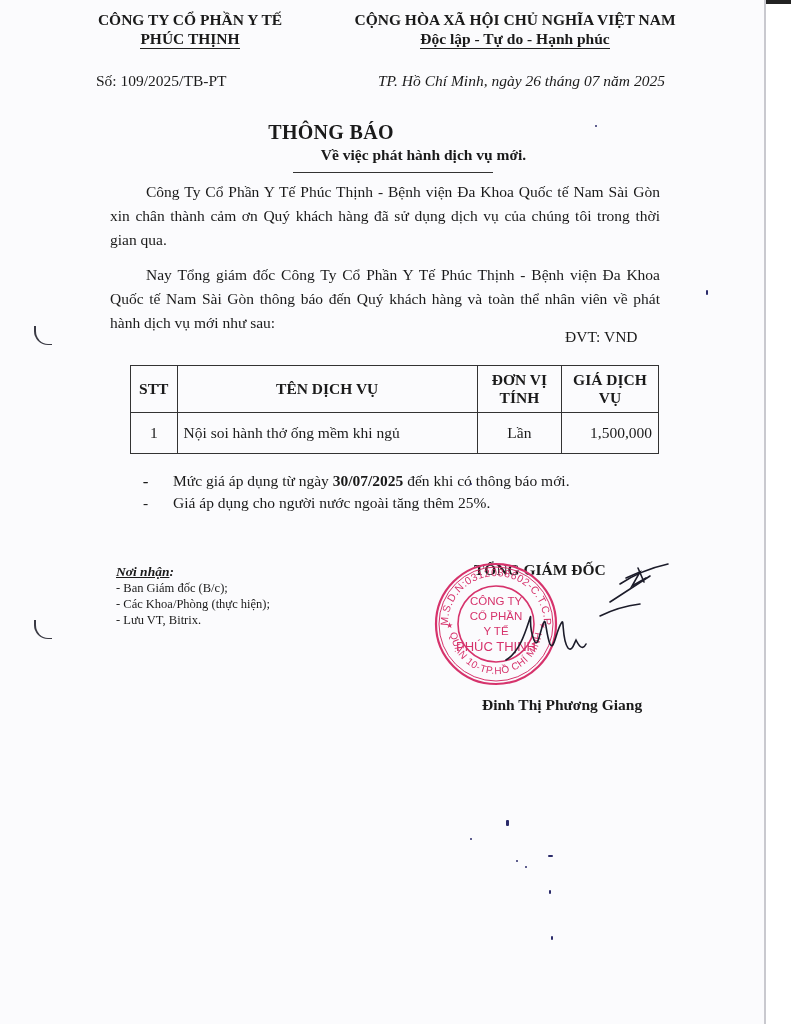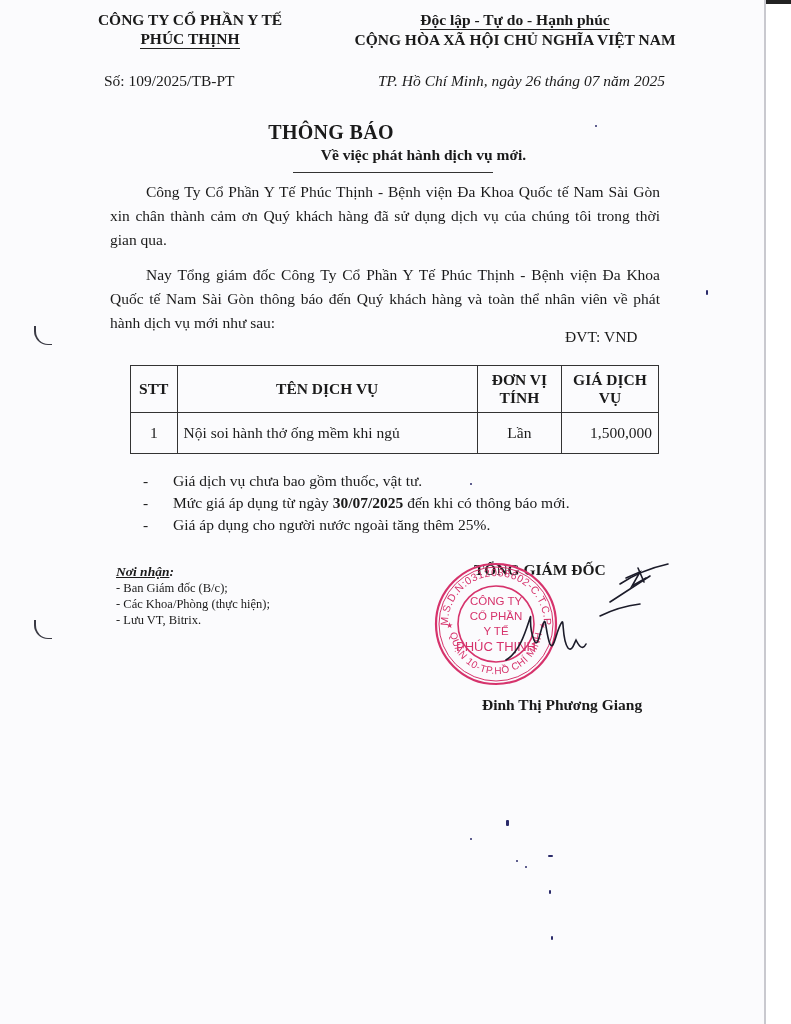--- a/index.html
+++ b/index.html
@@ -15,21 +15,21 @@
     .right-edge-top { position: absolute; left: 766px; top: 0; width: 25px; height: 4px; background: #222; }
 
     .abs { position: absolute; white-space: nowrap; }
     .bold { font-weight: bold; }
     .center { text-align: center; }
 
     .hdr-left { left: 60px; top: 10px; width: 260px; font-size: 15.5px; line-height: 19px; }
     .hdr-right { left: 330px; top: 10px; width: 370px; font-size: 15.5px; line-height: 19px; }
     .ul-inline { display: inline-block; border-bottom: 1.5px solid #222; padding-bottom: 0px; }
 
-    .docno { left: 104px; top: 72px; font-size: 15.5px; }
+    .docno { left: 96px; top: 72px; font-size: 15.5px; }
     .date { left: 378px; top: 72px; font-size: 15.5px; font-style: italic; }
 
     .title { left: 0; width: 662px; top: 121px; font-size: 20px; font-weight: bold; letter-spacing: 0.3px; }
     .subtitle { left: 0; width: 791px; top: 146px; font-size: 15.5px; font-weight: bold; padding-left: 28px; }
     .title-rule { position: absolute; left: 293px; top: 172px; width: 200px; height: 1px; background: #333; }
 
     .para { position: absolute; left: 110px; width: 550px; font-size: 15.5px; line-height: 24px; text-align: justify; }
     .para .indent { display: inline-block; width: 36px; }
     .p1 { top: 180px; }
     .p2 { top: 263px; }
@@ -73,22 +73,22 @@
 
   <div class="hole" style="left:34px; top:326px;"></div>
   <div class="hole" style="left:34px; top:620px;"></div>
 
   <div class="abs hdr-left center bold">
     <div>CÔNG TY CỔ PHẦN Y TẾ</div>
     <div><span class="ul-inline">PHÚC THỊNH</span></div>
   </div>
 
   <div class="abs hdr-right center bold">
+    <div>CỘNG HÒA XÃ HỘI CHỦ NGHĨA VIỆT NAM</div>
     <div><span class="ul-inline">Độc lập - Tự do - Hạnh phúc</span></div>
-    <div>CỘNG HÒA XÃ HỘI CHỦ NGHĨA VIỆT NAM</div>
   </div>
 
   <div class="abs docno">Số: 109/2025/TB-PT</div>
   <div class="abs date">TP. Hồ Chí Minh, ngày 26 tháng 07 năm 2025</div>
 
   <div class="abs title center">THÔNG BÁO</div>
   <div class="abs subtitle center">Về việc phát hành dịch vụ mới.</div>
   <div class="title-rule"></div>
 
   <div class="para p1"><span class="indent"></span><span>Công Ty Cổ Phần Y Tế Phúc Thịnh - Bệnh viện Đa Khoa Quốc tế Nam Sài Gòn xin chân thành cảm ơn Quý khách hàng đã sử dụng dịch vụ của chúng tôi trong thời gian qua.</span></div>
@@ -110,21 +110,20 @@
         <td class="c-name">Nội soi hành thở ống mềm khi ngủ</td>
         <td class="c-unit">Lần</td>
         <td class="c-price">1,500,000</td>
       </tr>
     </tbody>
   </table>
 
   <div class="notes">
     <div class="note">
       <span class="dash">-</span>
-      <span>Giá dịch vụ chưa bao gồm thuốc, vật tư.</span>
     </div>
     <div class="note">
       <span class="dash">-</span>
       <span>Mức giá áp dụng từ ngày </span><b>30/07/2025</b><span> đến khi có thông báo mới.</span>
     </div>
     <div class="note">
       <span class="dash">-</span>
       <span>Giá áp dụng cho người nước ngoài tăng thêm 25%.</span>
     </div>
   </div>

